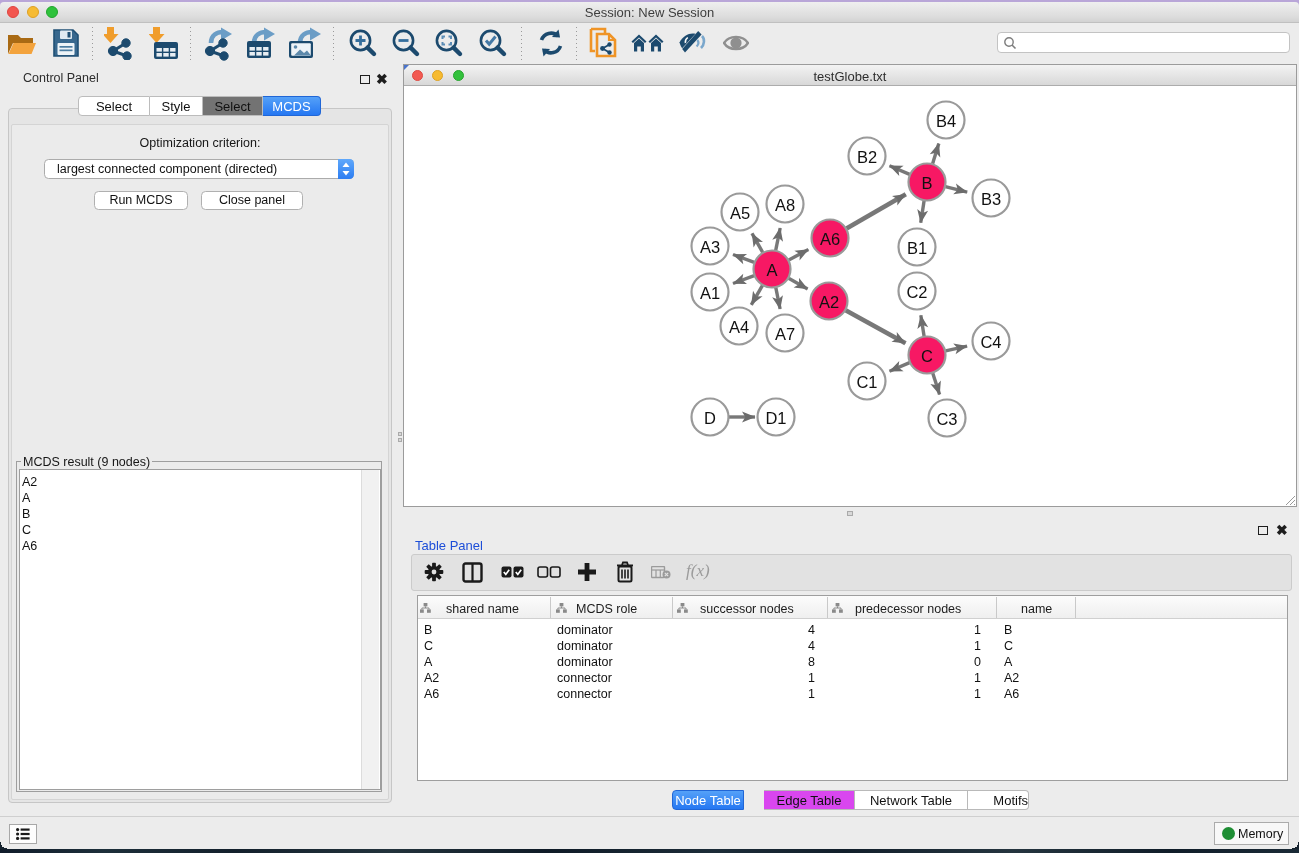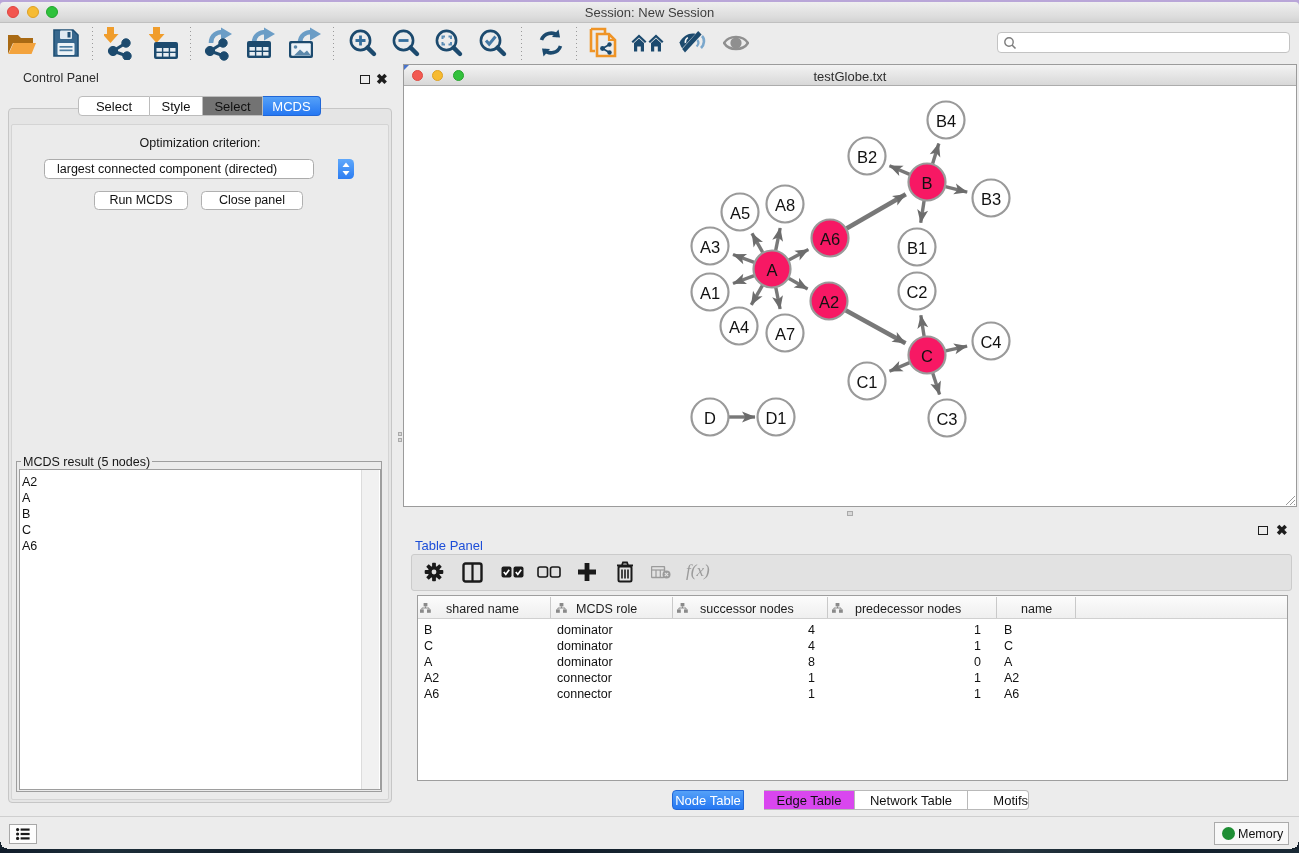--- a/index.html
+++ b/index.html
@@ -169,32 +169,32 @@
 
 <div class="abs" style="left:8px;top:108px;width:384px;height:695px;background:#e5e5e5;border:1px solid #c6c6c6;border-radius:4px"></div>
 <div class="abs" style="left:11px;top:124px;width:378px;height:676px;background:#ebebeb;border:1px solid #d4d4d4;border-radius:2px"></div>
 
 <div class="abs" style="left:78px;top:96px;width:72px;height:20px;background:#fff;border:1px solid #bcbcbc;border-radius:4px 0 0 4px;font-size:13px;color:#111;text-align:center;line-height:19px">Select</div>
 <div class="abs" style="left:150px;top:96px;width:53px;height:20px;background:#fff;border:1px solid #bcbcbc;border-left:none;font-size:13px;color:#111;text-align:center;line-height:19px">Style</div>
 <div class="abs" style="left:203px;top:96px;width:60px;height:20px;background:#737373;border:1px solid #bcbcbc;border-left:none;font-size:13px;color:#111;text-align:center;line-height:19px">Select</div>
 <div class="abs" style="left:263px;top:96px;width:58px;height:20px;background:linear-gradient(#55a1f8,#2577f2);border:1px solid #2066d6;border-left:none;border-radius:0 4px 4px 0;font-size:13px;color:#fff;text-align:center;line-height:19px">MCDS</div>
 
 <div class="abs" style="left:11px;top:136px;width:378px;height:14px;text-align:center;font-size:12.5px;color:#161616">Optimization criterion:</div>
-<div class="abs" style="left:44px;top:159px;width:270px;height:20px;background:#fff;border:1px solid #ababab;border-radius:4.5px;font-size:12.5px;color:#111;line-height:18px;padding-left:12px">largest connected component (directed)</div>
+<div class="abs" style="left:44px;top:159px;width:310px;height:20px;background:#fff;border:1px solid #ababab;border-radius:4.5px;font-size:12.5px;color:#111;line-height:18px;padding-left:12px">largest connected component (directed)</div>
 <div class="abs" style="left:338px;top:159px;width:16px;height:20px;background:linear-gradient(#5fa8fb,#2c7df2);border-radius:0 4.5px 4.5px 0"></div>
 <svg class="abs" style="left:340px;top:162px" width="12" height="14" viewBox="0 0 12 14">
 <path d="M6 0.5 L9.5 5 H2.5 Z" fill="#fff"></path>
     <path d="M6 13.5 L9.5 9 H2.5 Z" fill="#fff"></path>
   </svg>
 
 <div class="abs" style="left:94px;top:190.5px;width:94px;height:19px;background:#fff;border:1px solid #b0b0b0;border-radius:4.5px;font-size:12.5px;color:#111;text-align:center;line-height:17px">Run MCDS</div>
 <div class="abs" style="left:201px;top:190.5px;width:102px;height:19px;background:#fff;border:1px solid #b0b0b0;border-radius:4.5px;font-size:12.5px;color:#111;text-align:center;line-height:17px">Close panel</div>
 
 <div class="abs" style="left:16px;top:461px;width:366px;height:331px;border:1px solid #9e9e9e"></div>
-<div class="abs" style="left:21px;top:455px;background:#ebebeb;padding:0 2px;font-size:12.5px;color:#161616">MCDS result (5 nodes)</div>
+<div class="abs" style="left:21px;top:455px;background:#ebebeb;padding:0 2px;font-size:12.5px;color:#161616">MCDS result (9 nodes)</div>
 <div class="abs" style="left:18.5px;top:469px;width:362px;height:321px;background:#fff;border:1px solid #9e9e9e"></div>
 <div class="abs" style="left:361px;top:470px;width:18px;height:319px;background:#f1f1f1;border-left:1px solid #dcdcdc"></div>
 <div class="abs" style="left:22px;top:474px;font-size:12.5px;color:#111;line-height:16px">A2<br>A<br>B<br>C<br>A6</div>
 
 <div class="abs" style="left:403px;top:64px;width:894px;height:443px;border:1px solid #9b9b9b;background:#fff"></div>
 <div class="abs" style="left:404px;top:65px;width:892px;height:21px;background:linear-gradient(#f3f3f3,#d8d8d8);border-bottom:1px solid #acacac"></div>
 <div class="abs" style="left:404px;top:65px;width:5px;height:5px;background:#4a74cc;clip-path:polygon(0 0,100% 0,0 100%)"></div>
 <div class="abs tl" style="left:412px;top:69.5px;width:11px;height:11px;background:#f25a52;border:1px solid #dd4a43"></div>
 <div class="abs tl" style="left:432px;top:69.5px;width:11px;height:11px;background:#f6ba30;border:1px solid #dda223"></div>
 <div class="abs tl" style="left:452.5px;top:69.5px;width:11px;height:11px;background:#33c13c;border:1px solid #27a52f"></div>

